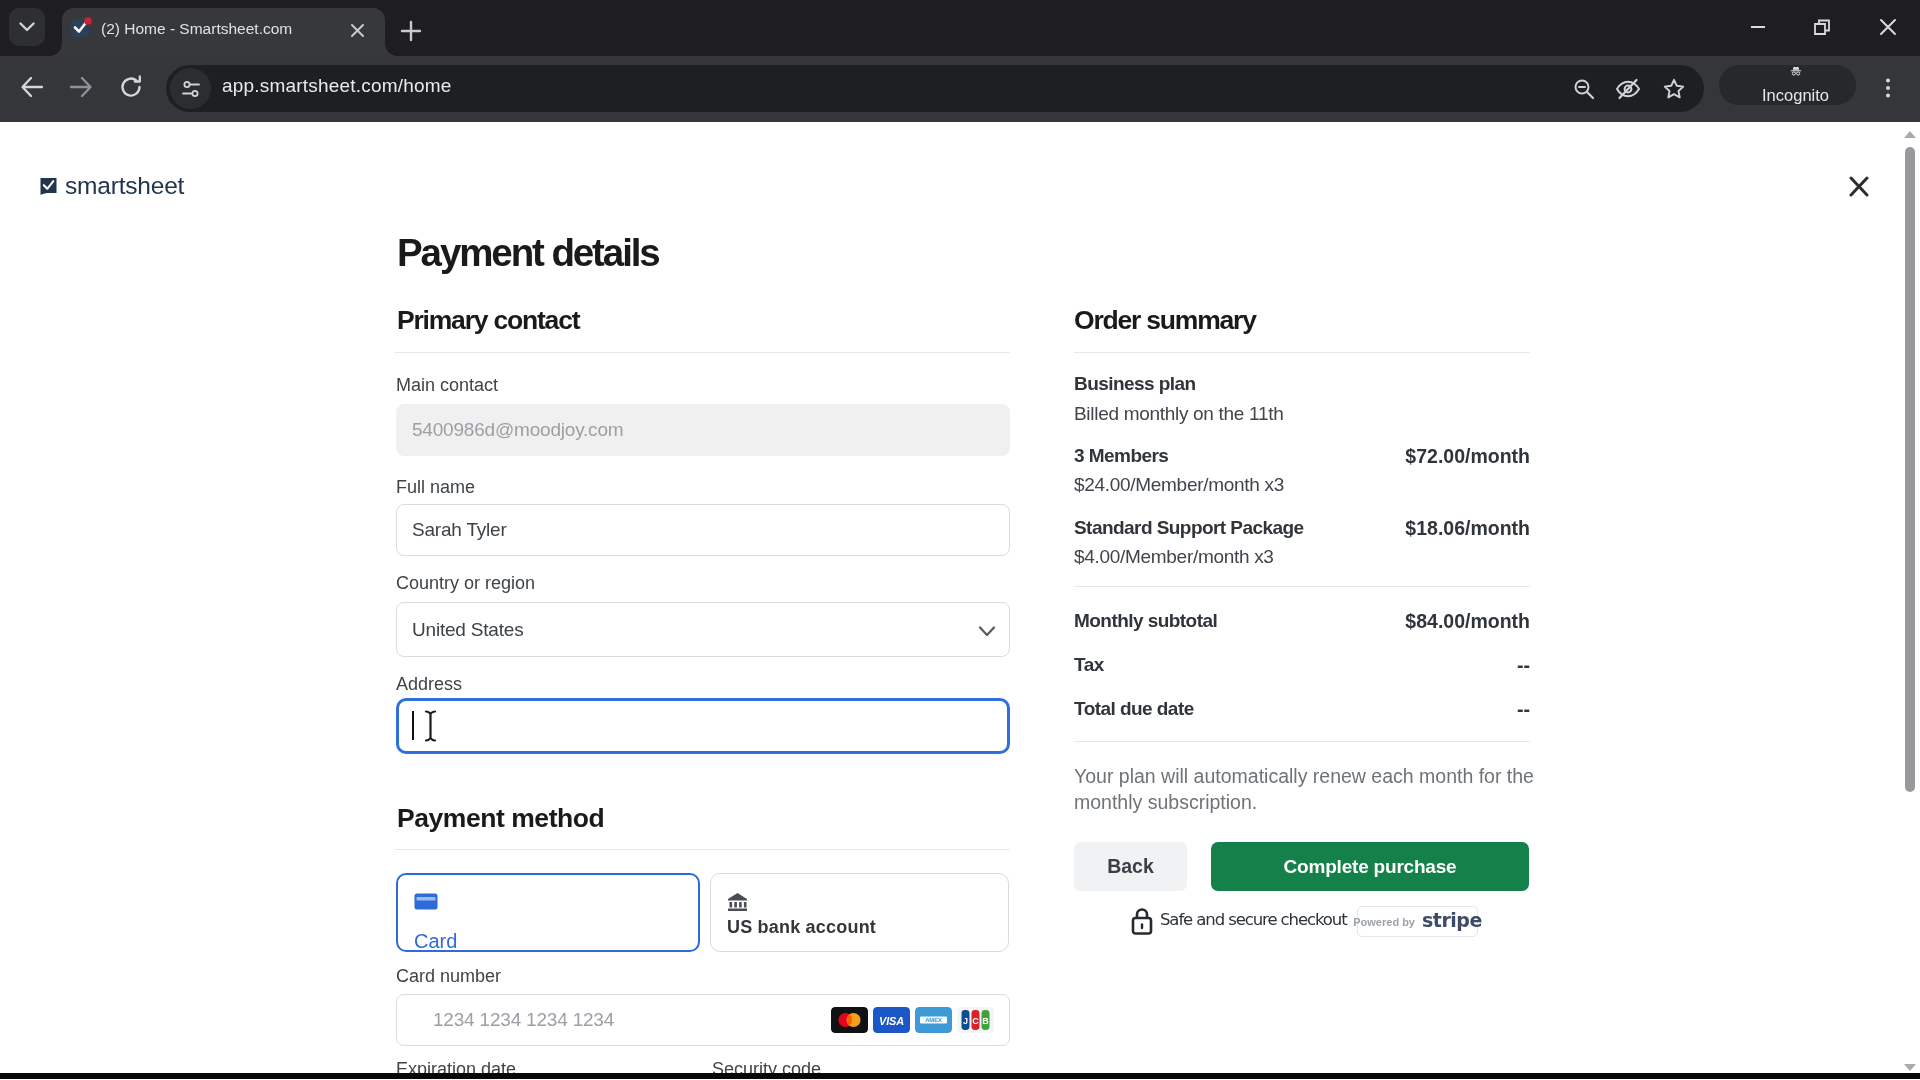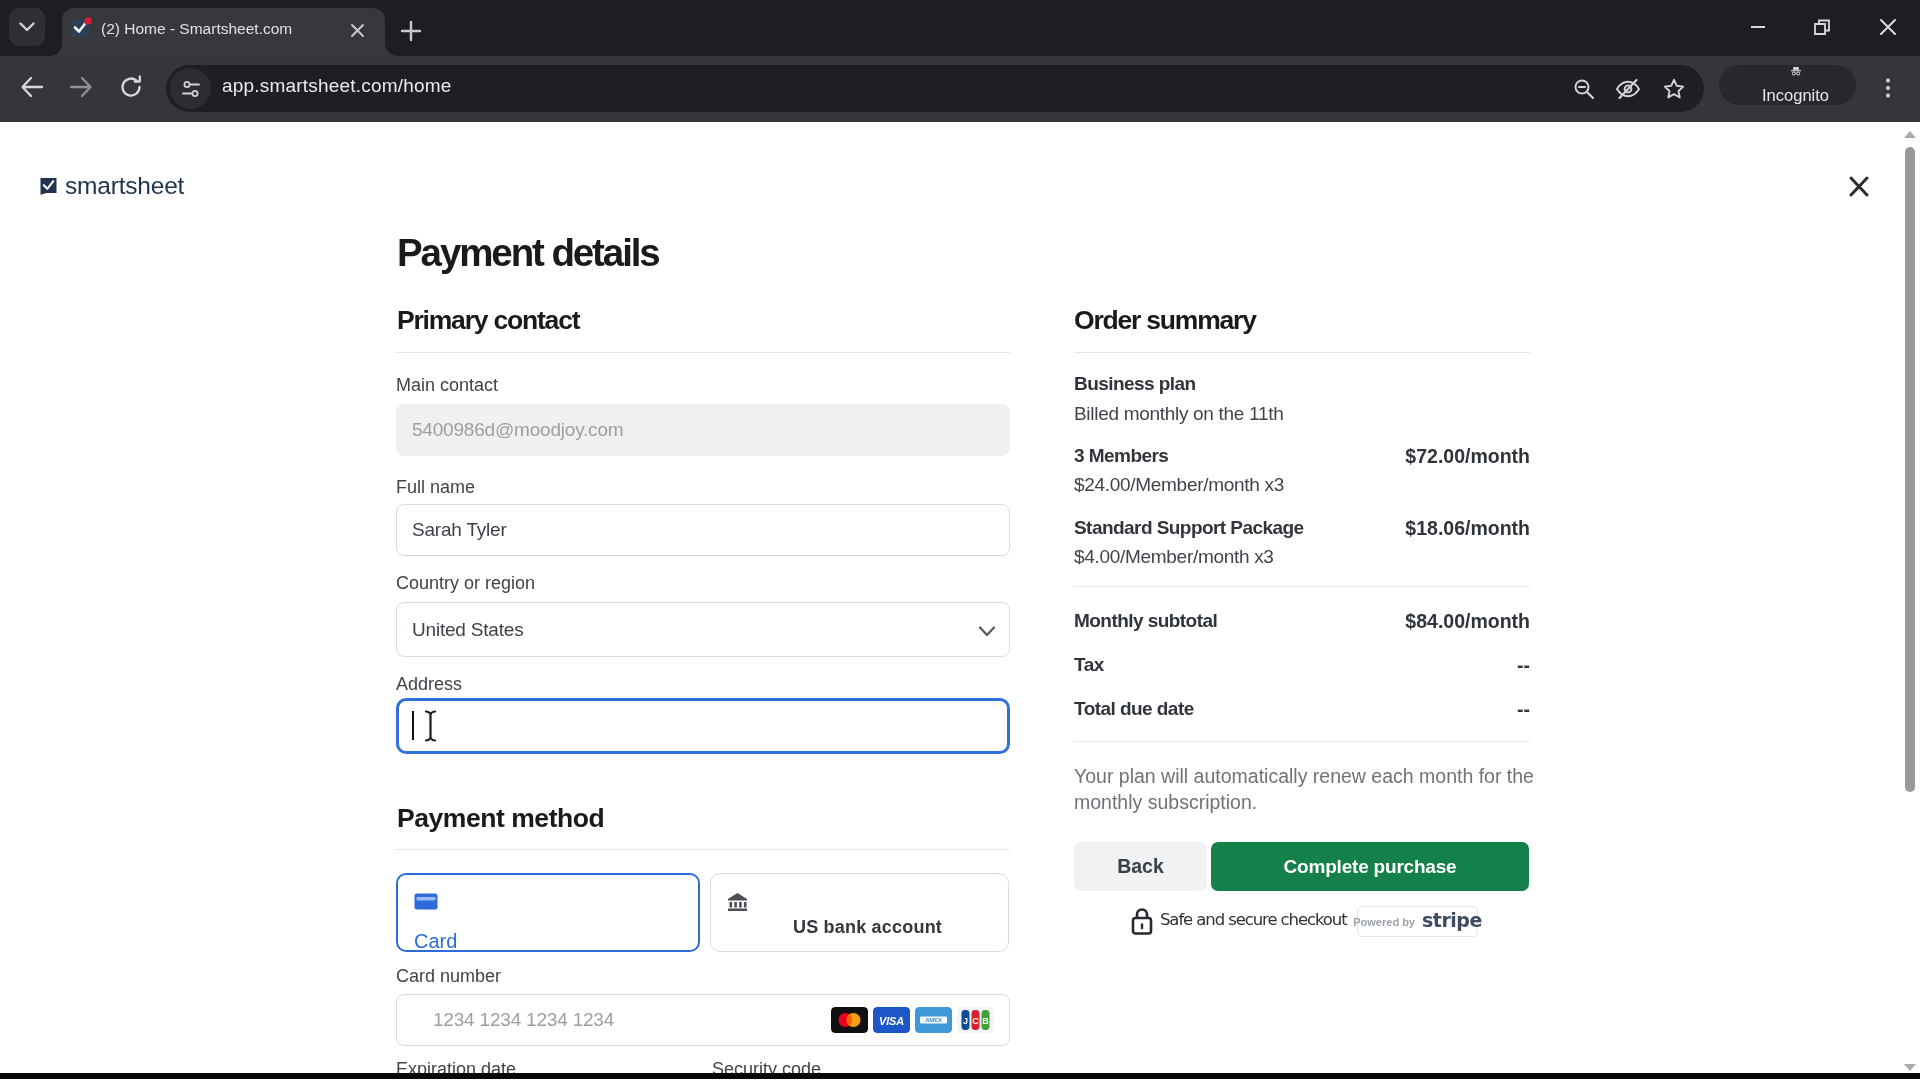--- a/index.html
+++ b/index.html
@@ -66,21 +66,21 @@
   #fld-main { top:404px; background:#f0f0f1; border-color:#f0f0f1; color:#9ba0a5; }
   #fld-name { top:504px; }
   #fld-country { top:602px; height:55px; }
   #fld-address { top:698px; height:56px; border:3px solid #2f6fde; border-radius:10px; }
   #country-chevron { left:976px; top:620px; width:22px; height:22px; color:#55595e; }
   #caret { left:412px; top:711px; width:2px; height:29px; background:#101010; }
   #ibeam { left:423px; top:709px; width:15px; height:34px; color:#1b1b1b; }
 
   .pm-btn { top:873px; height:79px; border-radius:10px; background:#fff; padding:18px 0 0 16px; }
   #pm-card { left:396px; width:304px; border:2.5px solid #2e6bd8; }
-  #pm-bank { left:710px; width:299px; border:1px solid #d9dbdf;text-align:center; }
+  #pm-bank { left:710px; width:299px; border:1px solid #d9dbdf; }
   #pm-card .pm-label { color:#2e6bd8; font-size:20px; margin-top:20px; }
   #pm-bank .pm-label { color:#33373c; font-size:18px; margin-top:6px; font-weight:bold; letter-spacing:.2px; }
   #fld-cardnum { top:994px; height:52px; justify-content:space-between;padding-left:36px; }
   #cardnum-ph { color:#9aa0a6; }
   .brands { display:flex; gap:5px; }
   .brand-ic { width:37px; height:26px; border-radius:4px; }
 
   
   .os-name { font-size:19px; color:#30353b; font-weight:bold; letter-spacing:-0.55px; }
   .os-sub  { font-size:19px; color:#40454b; letter-spacing:-0.3px; }
@@ -88,21 +88,21 @@
   #os-plan { left:1074px; top:373px; }
   #os-billing { left:1074px; top:403px; }
   #os-item0 { left:1074px; top:445px; } #os-price0 { top:445px; }
   #os-det0 { left:1074px; top:474px; }
   #os-item1 { left:1074px; top:517px; } #os-price1 { top:517px; }
   #os-det1 { left:1074px; top:546px; }
   #os-tot0l { left:1074px; top:610px; } #os-tot0v { top:610px; }
   #os-tot1l { left:1074px; top:654px; } #os-tot1v { top:654px; }
   #os-tot2l { left:1074px; top:698px; } #os-tot2v { top:698px; }
   #os-note { left:1074px; top:764px; width:470px; font-size:19.5px; line-height:25.5px; color:#6e7378; }
-  #btn-back { left:1074px; top:842px; width:133px; height:49px; background:#f1f2f3; border-radius:7px; display:flex; align-items:center; justify-content:center; font-size:19.5px; font-weight:bold; color:#3a4047; }
+  #btn-back { left:1074px; top:842px; width:113px; height:49px; background:#f1f2f3; border-radius:7px; display:flex; align-items:center; justify-content:center; font-size:19.5px; font-weight:bold; color:#3a4047; }
   #btn-purchase { left:1211px; top:842px; width:318px; height:49px; background:#15814a; border-radius:7px; display:flex; align-items:center; justify-content:center; font-size:19px; font-weight:bold; color:#ffffff; letter-spacing:-0.2px; }
   #lock { left:1131px; top:906px; width:22px; height:30px; color:#26292d; }
   #secure-note { left:1160px; top:910px; font-family:"DejaVu Sans", sans-serif; font-size:16.5px; letter-spacing:-1.1px; color:#2d3238; }
   #stripe-badge { left:1357px; top:906px; width:121px; height:31px; border:1px solid #e4e6ea; border-radius:5px; background:#fff; display:flex; align-items:center; justify-content:center; gap:7px; }
   #powered-by { font-size:11px; font-weight:bold; color:#9ba1a9; white-space:nowrap; }
   #stripe-word { font-family:"DejaVu Sans", sans-serif; font-size:19px; font-weight:bold; color:#3f4b66; letter-spacing:-0.5px; margin-top:-4px; }
 
   
   #sb-thumb { left:1905px; top:147px; width:10px; height:645px; border-radius:5px; background:#97999c; }
   .sb-arrow { left:1903px; width:14px; height:9px; color:#a9abae; }

